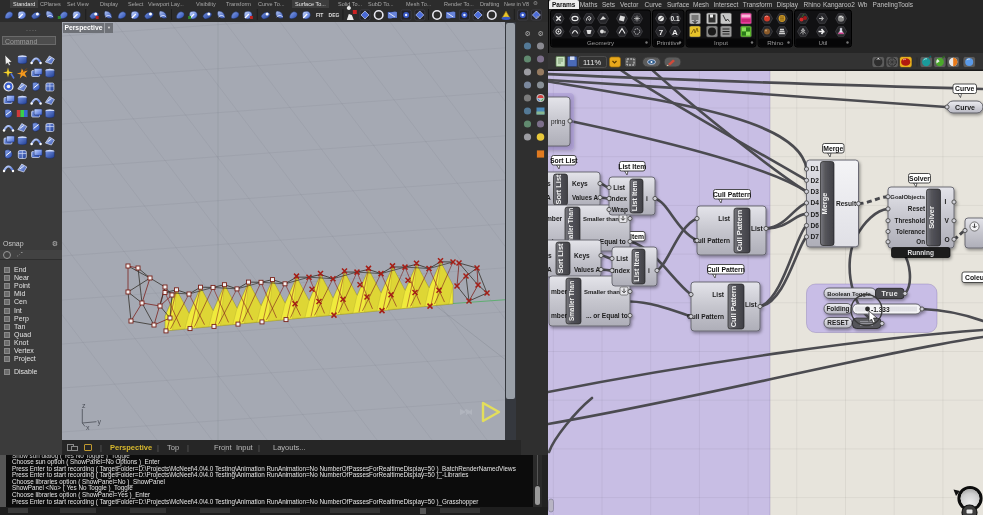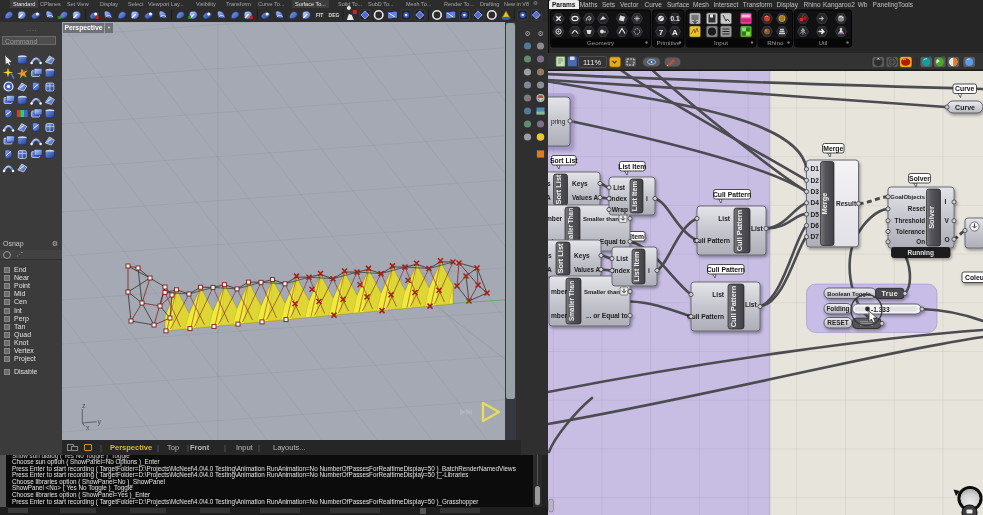--- a/index.html
+++ b/index.html
@@ -610,21 +610,21 @@
 </div>
 <div style="position:absolute;left:62px;top:440px;width:459px;height:15px;background:#262626;color:#b8b8b8;font-size:7.5px;">
 <span style="position:absolute;left:5px;top:4px;width:7px;height:7px;border:1px solid #8a8a8a;"></span>
 <span style="position:absolute;left:9px;top:6px;width:7px;height:5px;border:1px solid #8a8a8a;background:#262626;"></span>
 <span style="position:absolute;left:22px;top:4px;width:8px;height:7px;border:1px solid #c09a30;border-radius:1px;"></span>
 <span style="position:absolute;left:38px;top:3px;color:#666;">|</span>
 <span style="position:absolute;left:48px;top:3px;color:#d8b92e;font-weight:bold;">Perspective</span>
 <span style="position:absolute;left:95px;top:3px;color:#666;">|</span>
 <span style="position:absolute;left:105px;top:3px;">Top</span>
 <span style="position:absolute;left:125px;top:3px;color:#666;">|</span>
-<span style="position:absolute;left:128px;top:3px;font-weight:bold;">Front</span>
+<span style="position:absolute;left:152px;top:3px;">Front</span>
 <span style="position:absolute;left:162px;top:3px;color:#666;">|</span>
 <span style="position:absolute;left:174px;top:3px;">Input</span>
 <span style="position:absolute;left:196px;top:3px;color:#666;">|</span>
 <span style="position:absolute;left:211px;top:3px;">Layouts...</span>
 </div>
 <div style="position:absolute;left:0px;top:455px;width:548px;height:52px;background:#4a4a4a;overflow:hidden;">
 <div style="position:absolute;left:0;top:0;width:6px;height:52px;background:#555;"></div>
 <div style="position:absolute;left:6px;top:0;width:527px;height:52px;background:#0c0c0c;overflow:hidden;">
         <div style="position:absolute;left:6px;top:-3px;color:#cfcfcf;font-size:6.3px;white-space:nowrap;">Show sun dialog ( Yes No Toggle )_Toggle</div>
         <div style="position:absolute;left:6px;top:3.2px;color:#e6e6e6;font-size:6.3px;white-space:nowrap;">Choose sun option ( ShowPanel=No Options )_Enter</div>

